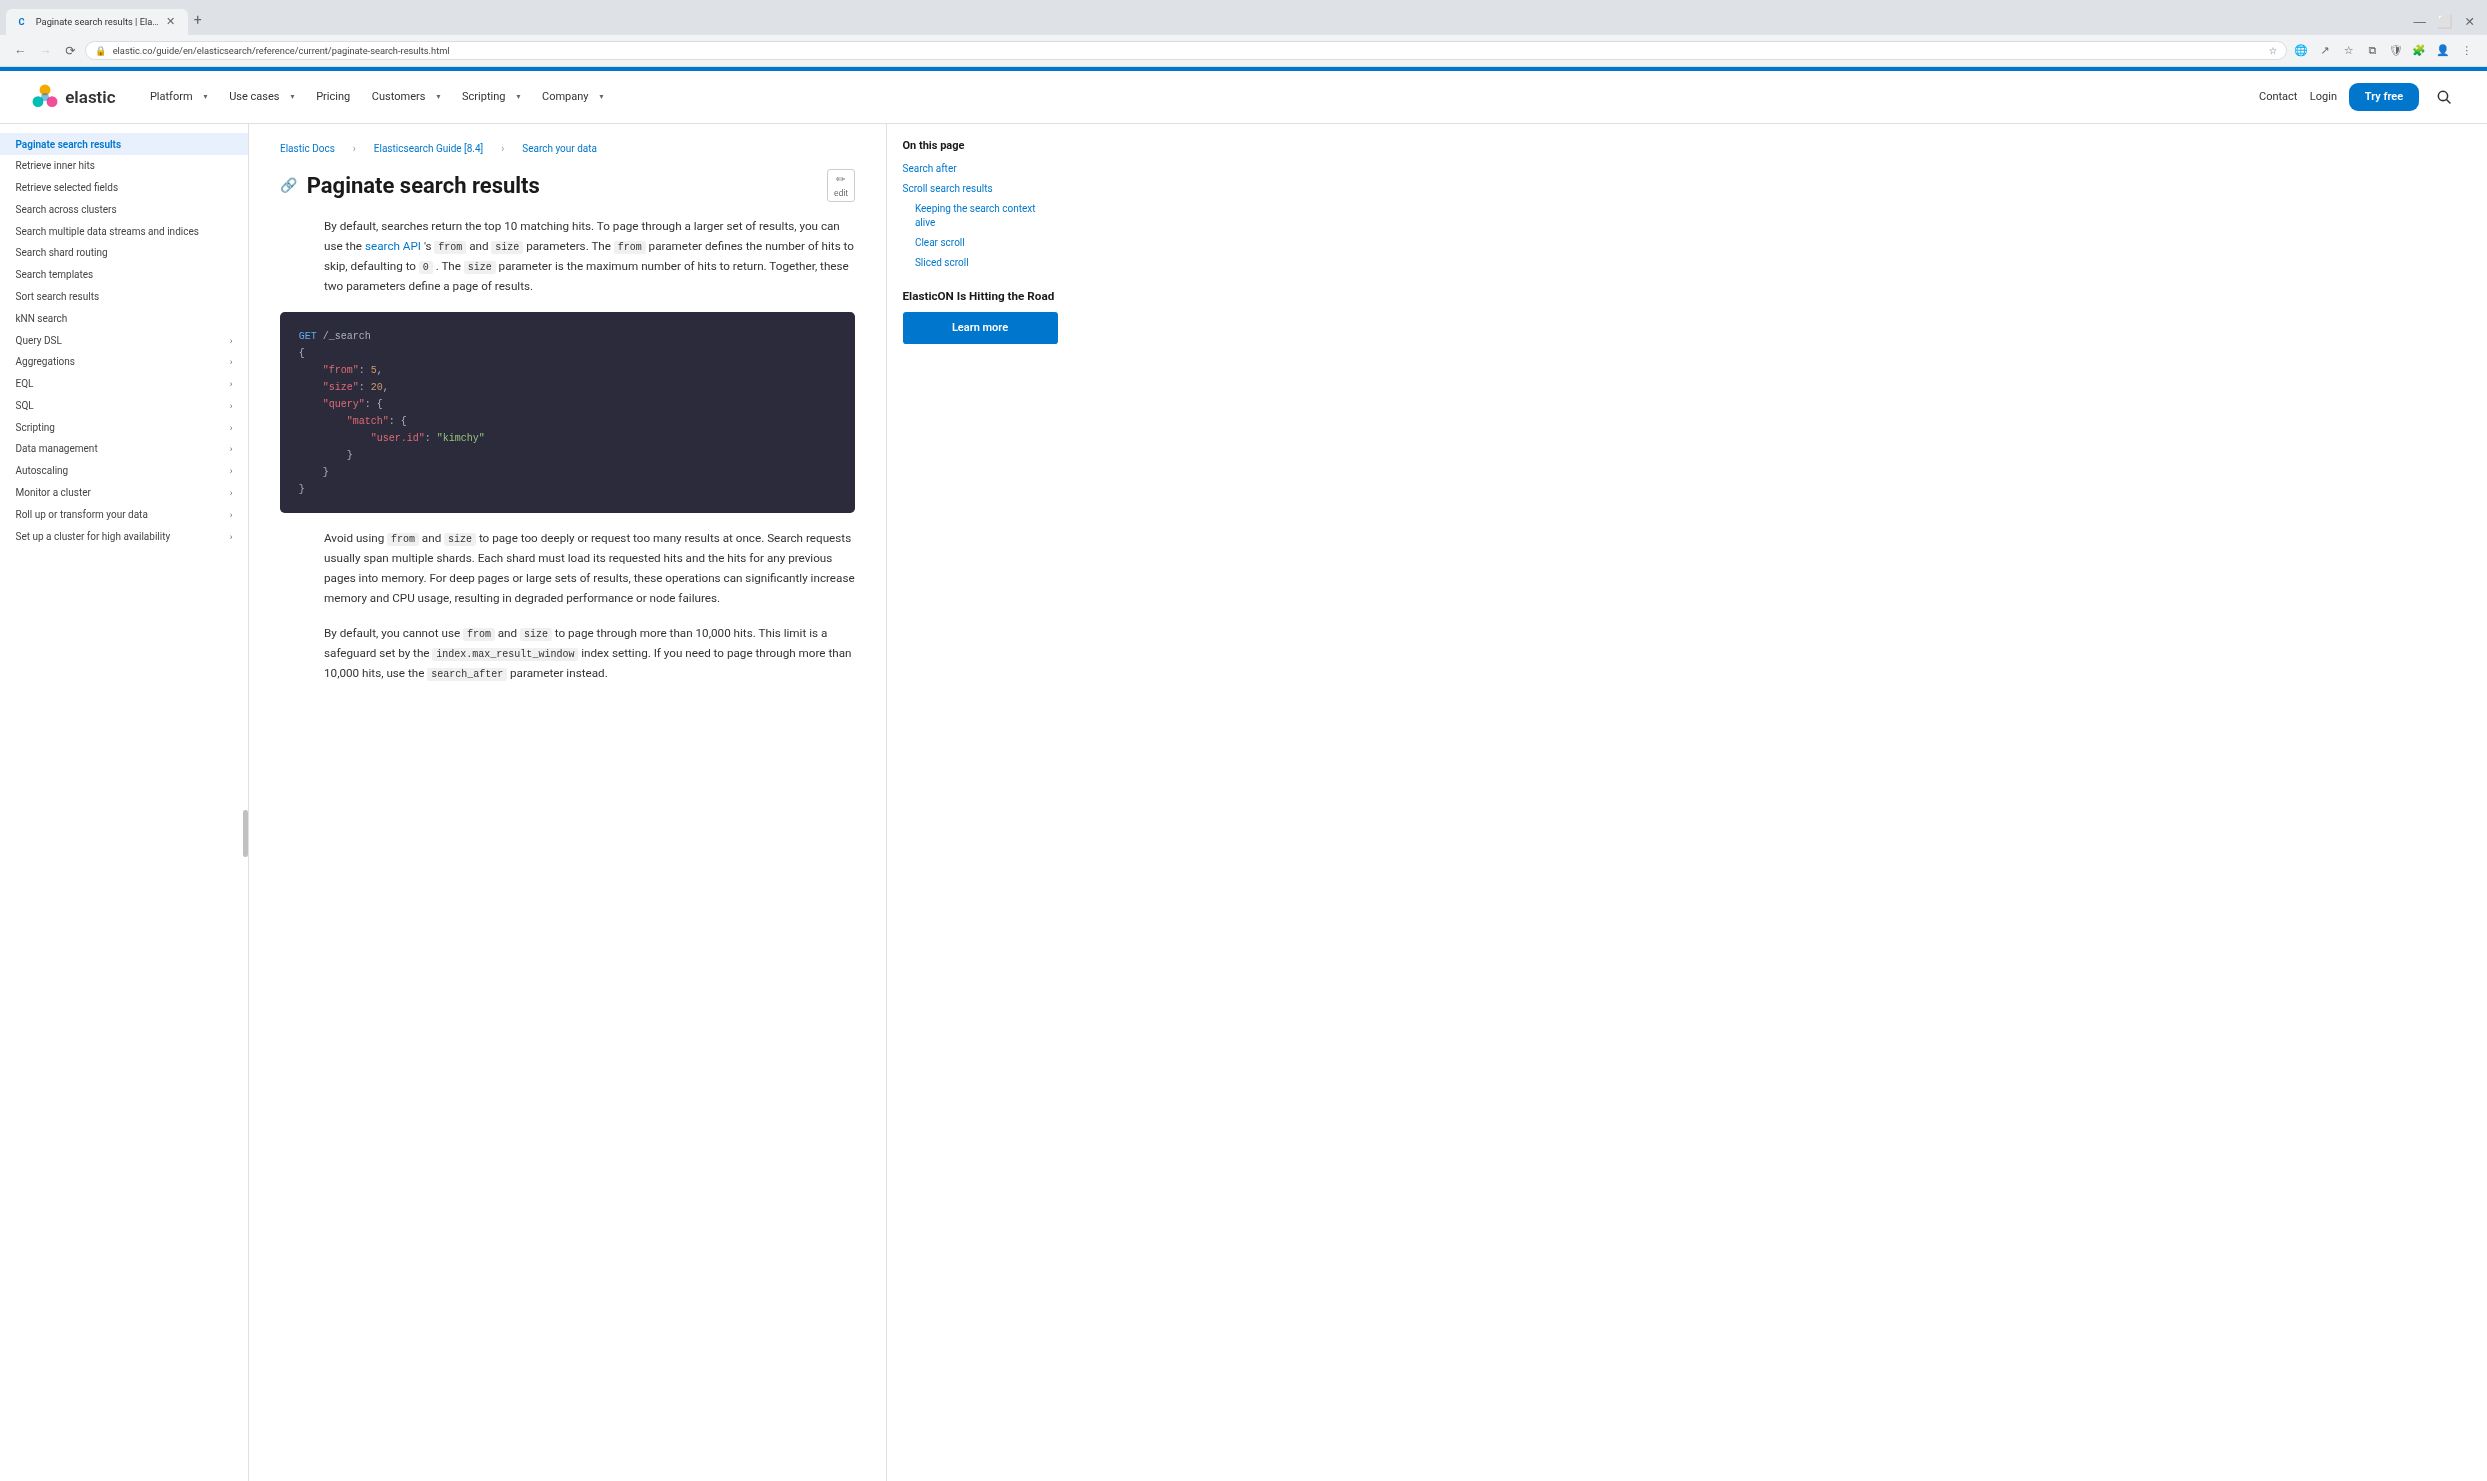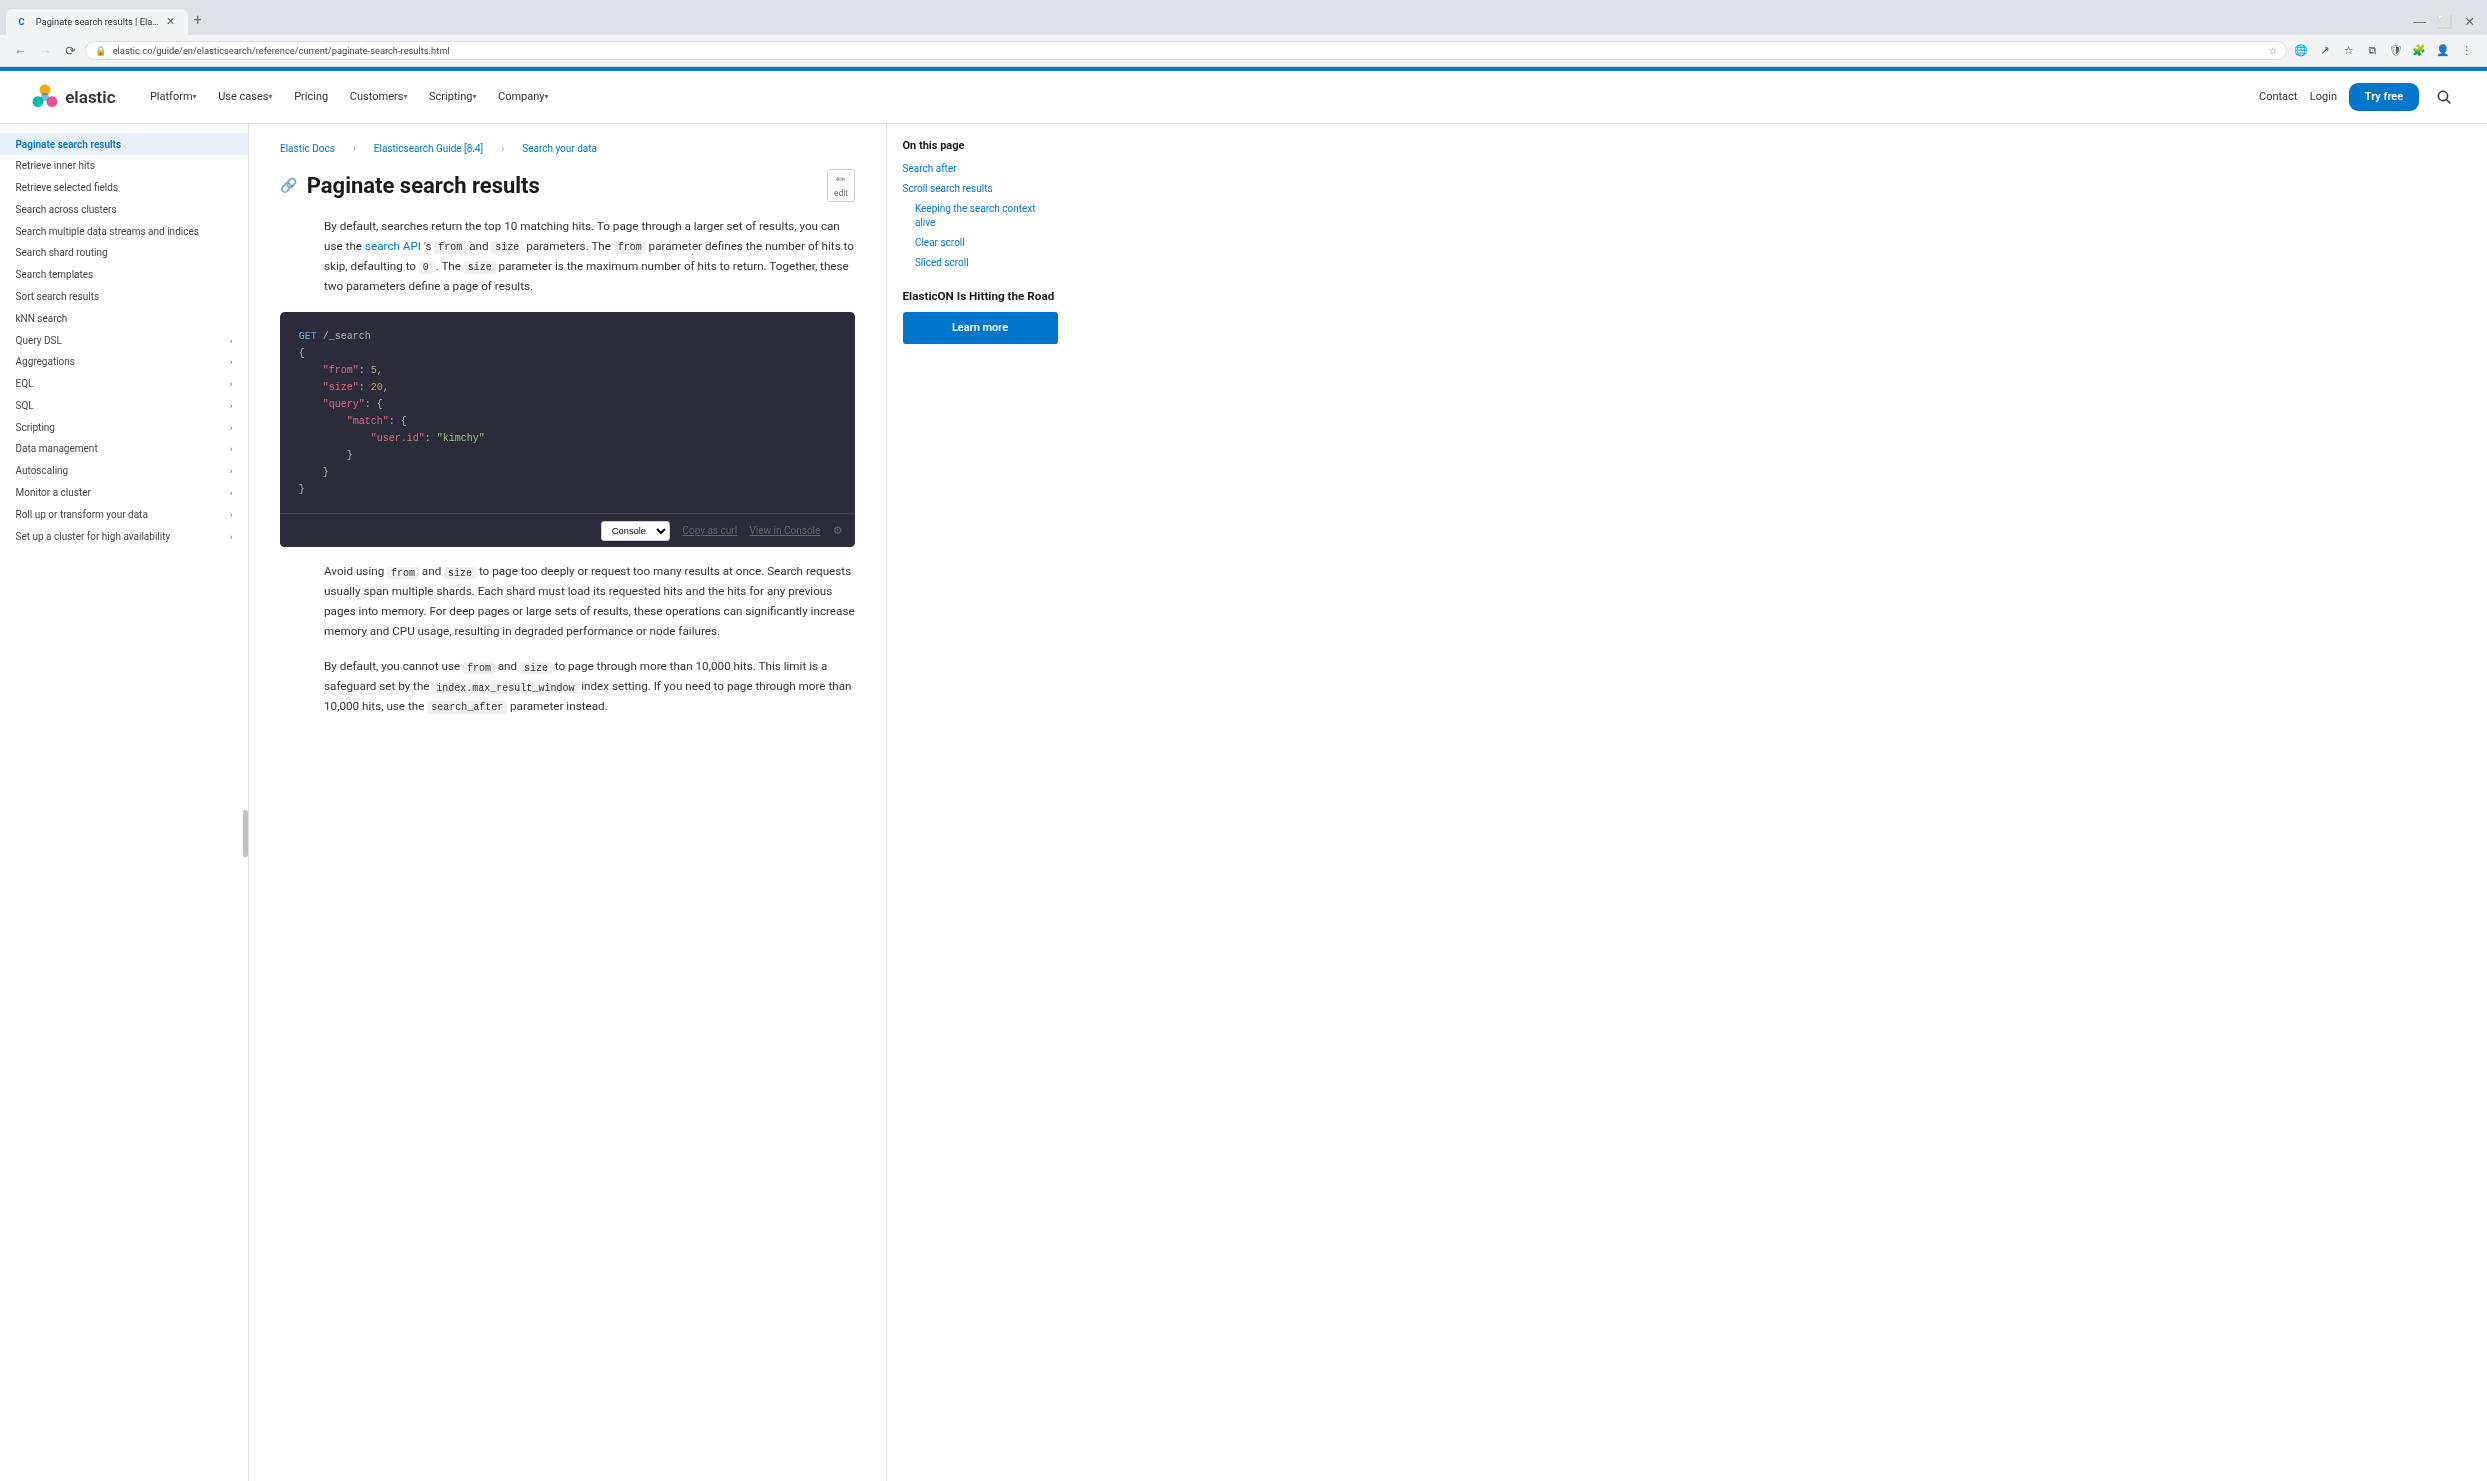--- a/index.html
+++ b/index.html
@@ -23,21 +23,21 @@
 
     
     .top-blue-bar { height: 3.9px; background: #0077cc; }
 
     
     .site-header { display: flex; align-items: center; padding: 0 31px; height: 53px; border-bottom: 0.8px solid #e0e0e0; background: #fff; }
     .site-logo { display: flex; align-items: center; gap: 6.2px; margin-right: 25px; text-decoration: none; }
     .logo-mark { width: 28px; height: 28px; }
     .logo-text { font-size: 17px; font-weight: 600; color: #333; }
     .site-nav { display: flex; align-items: center; gap: 3.1px; flex: 1; }
-    .nav-item { display: flex; align-items: center; gap: 0; padding: 6.2px 9.3px; font-size: 11px; color: #333; cursor: pointer; border: none; background: transparent; font-family: inherit; }
+    .nav-item { display: flex; align-items: center; gap: 11px; padding: 6.2px 9.3px; font-size: 11px; color: #333; cursor: pointer; border: none; background: transparent; font-family: inherit; }
     .nav-item .chevron { font-size: 7.8px; color: #666; }
     .header-actions { display: flex; align-items: center; gap: 12.4px; }
     .btn-contact, .btn-login { font-size: 11px; color: #333; cursor: pointer; background: transparent; border: none; font-family: inherit; }
     .btn-try-free { background: #0077cc; color: #fff; border: none; border-radius: 9px; padding: 7.8px 15.5px; font-size: 11px; font-weight: 600; cursor: pointer; font-family: inherit; }
     .search-icon-btn { width: 25px; height: 25px; border: none; background: transparent; cursor: pointer; display: flex; align-items: center; justify-content: center; color: #333; font-size: 14px; }
 
     
     .page-layout { display: flex; min-height: calc(100vh - 109px); }
 
     
@@ -303,28 +303,20 @@
 <span style="color:#abb2bf;">{</span>
     <span class="code-key">"from"</span><span style="color:#abb2bf;">: </span><span class="code-num">5</span><span style="color:#abb2bf;">,</span>
     <span class="code-key">"size"</span><span style="color:#abb2bf;">: </span><span class="code-num">20</span><span style="color:#abb2bf;">,</span>
     <span class="code-key">"query"</span><span style="color:#abb2bf;">: {</span>
         <span class="code-key">"match"</span><span style="color:#abb2bf;">: {</span>
             <span class="code-key">"user.id"</span><span style="color:#abb2bf;">: </span><span class="code-str">"kimchy"</span>
         <span style="color:#abb2bf;">}</span>
     <span style="color:#abb2bf;">}</span>
 <span style="color:#abb2bf;">}</span></pre>
       </div>
-      <div class="code-footer">
-        <select class="code-footer-select">
-          <option>Console</option>
-        </select>
-        <button class="code-footer-link">Copy as curl</button>
-        <button class="code-footer-link">View in Console</button>
-        <span class="code-footer-icon">⚙</span>
-      </div>
     </div>
 
     <p class="body-text">
       <span>Avoid using </span>
       <code class="inline-code">from</code>
       <span> and </span>
       <code class="inline-code">size</code>
       <span>to page too deeply or request too many results at once. Search requests usually span multiple shards. Each shard must load its requested hits and the hits for any previous pages into memory. For deep pages or large sets of results, these operations can significantly increase memory and CPU usage, resulting in degraded performance or node failures.</span>
     </p>
 

